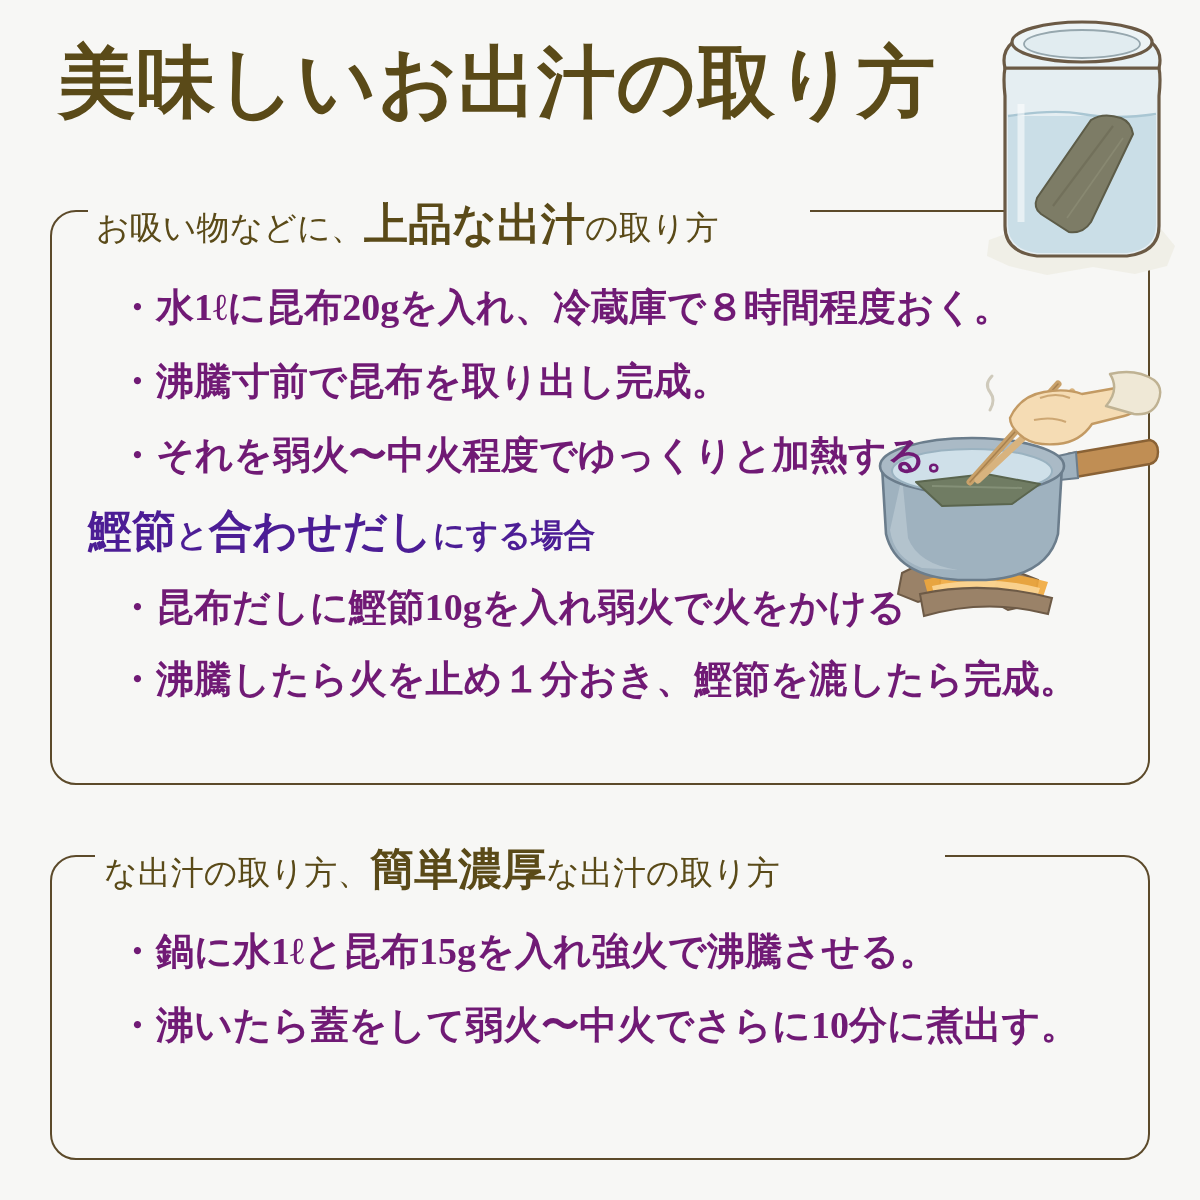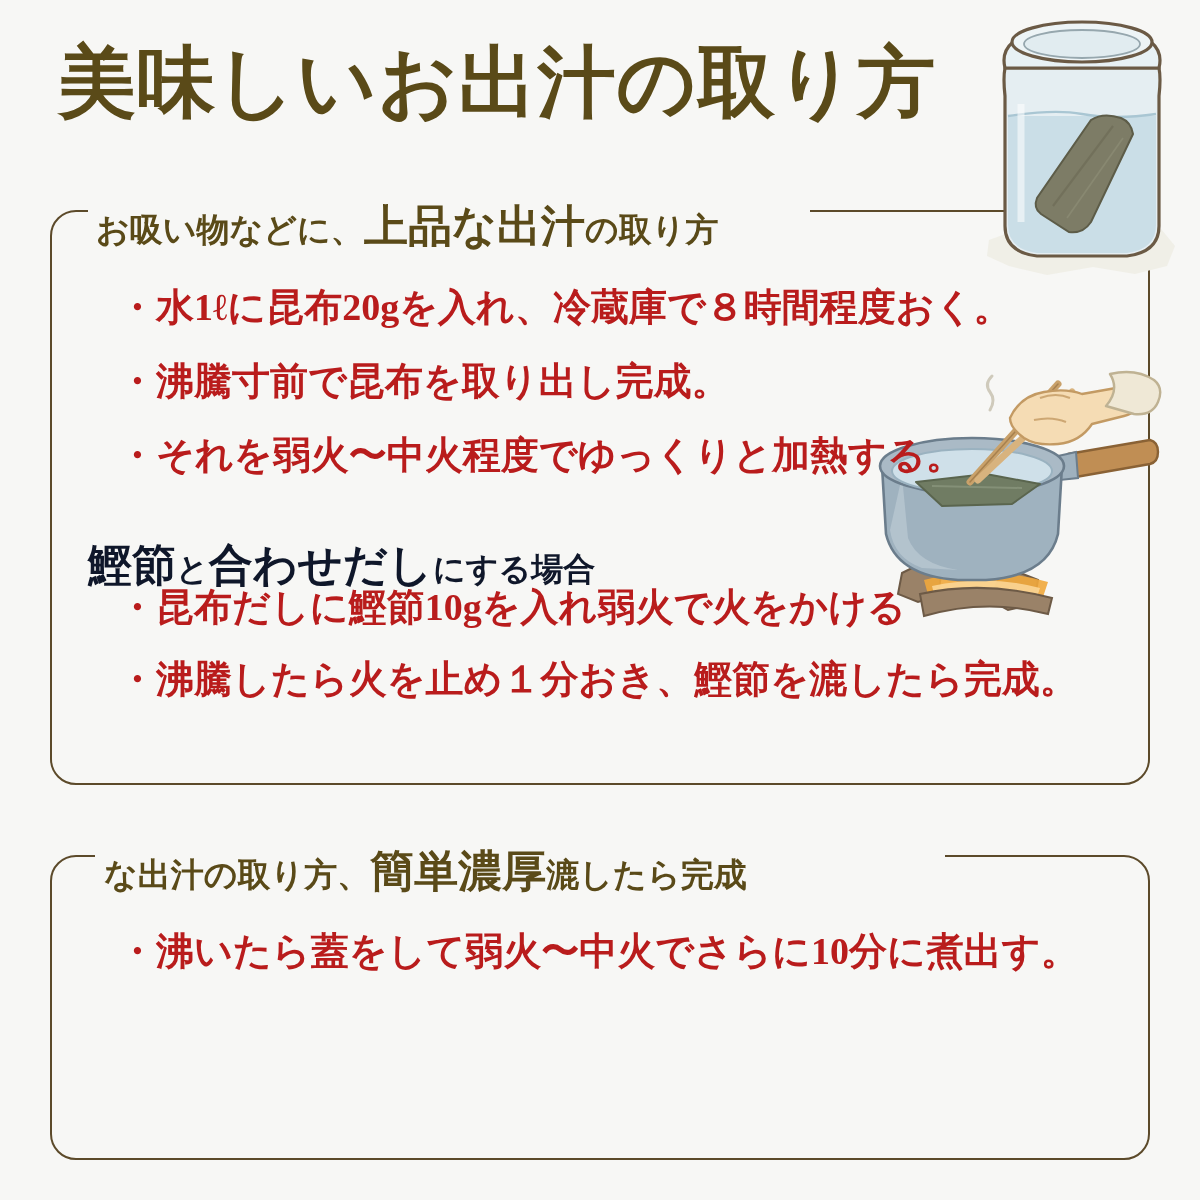--- a/index.html
+++ b/index.html
@@ -88,54 +88,55 @@
     z-index: 5;
     color: #5a4a18;
     font-weight: 700;
     line-height: 1;
   }
   #heading-1 { left: 96px; top: 205px; }
   #heading-2 { left: 104px; top: 850px; }
 
   .h-small {
     font-size: 33px;
-    font-weight: 700;
+    font-weight: 400;
     vertical-align: baseline;
   }
   .h-big {
     font-size: 44px;
     font-weight: 700;
     vertical-align: baseline;
+    font-family: Liberation Mono, monospace;
   }
 
   
   #subheading-1 {
     position: absolute;
     left: 88px;
-    top: 544px;
+    top: 510px;
     white-space: nowrap;
     z-index: 5;
-    color: #0f172a;
+    color: #4c1d95;
     line-height: 1;
   }
   .sh-big   { font-size: 44px; font-weight: 700; }
   .sh-small { font-size: 32px; font-weight: 700; }
 
   
   .bullet-list {
     position: absolute;
     z-index: 5;
     margin: 0;
     padding: 0;
     list-style: none;
   }
   .bullet-item {
     font-size: 38px;
     line-height: 1;
-    color: #b91c1c;
+    color: #701a75;
     font-weight: 700;
     white-space: nowrap;
     letter-spacing: 0px;
   }
 
   #list-1 { left: 118px; top: 288px; }
   #list-1 .bullet-item { margin-bottom: 36px; }
 
   #list-2 { left: 118px; top: 588px; }
   #list-2 .bullet-item { margin-bottom: 34px; }
@@ -189,24 +190,25 @@
 
   <ul class="bullet-list" id="list-2">
     <li class="bullet-item">・昆布だしに鰹節10gを入れ弱火で火をかける</li>
     <li class="bullet-item">・沸騰したら火を止め１分おき、鰹節を漉したら完成。</li>
   </ul>
 
   <div class="card" id="card-2"></div>
   <div class="heading-mask" id="mask-2"></div>
 
   <div class="section-heading" id="heading-2">
-    <span class="h-small">な出汁の取り方、</span><span class="h-big">簡単濃厚</span><span class="h-small">漉したら完成</span>
+    <span class="h-small">な出汁の取り方、</span><span class="h-big">簡単濃厚</span><span class="h-small">な出汁の取り方</span>
   </div>
 
   <ul class="bullet-list" id="list-3">
+    <li class="bullet-item">・鍋に水1ℓと昆布15gを入れ強火で沸騰させる。</li>
     <li class="bullet-item">・沸いたら蓋をして弱火〜中火でさらに10分に煮出す。</li>
   </ul>
 
   <svg class="illo" id="illo-jar" viewBox="0 0 215 275">
 
     <path d="M14 232 L36 224 L66 231 L104 222 L150 229 L186 221 L200 238 L192 258 L160 266 L118 259 L72 267 L34 258 L12 248 Z" fill="#efeee6" opacity="0.95"></path>
 
     <path d="M30 60 Q28 70 30 88 L30 218 Q30 244 62 248 L152 248 Q184 244 184 218 L184 88 Q186 70 184 60 Z" fill="#e5eef2" stroke="#6b5a45" stroke-width="3.2" stroke-linejoin="round"></path>
 
     <path d="M33 108 L33 217 Q33 241 62 245 L152 245 Q181 241 181 217 L181 108 Z" fill="#c6dbe5" opacity="0.85"></path>

